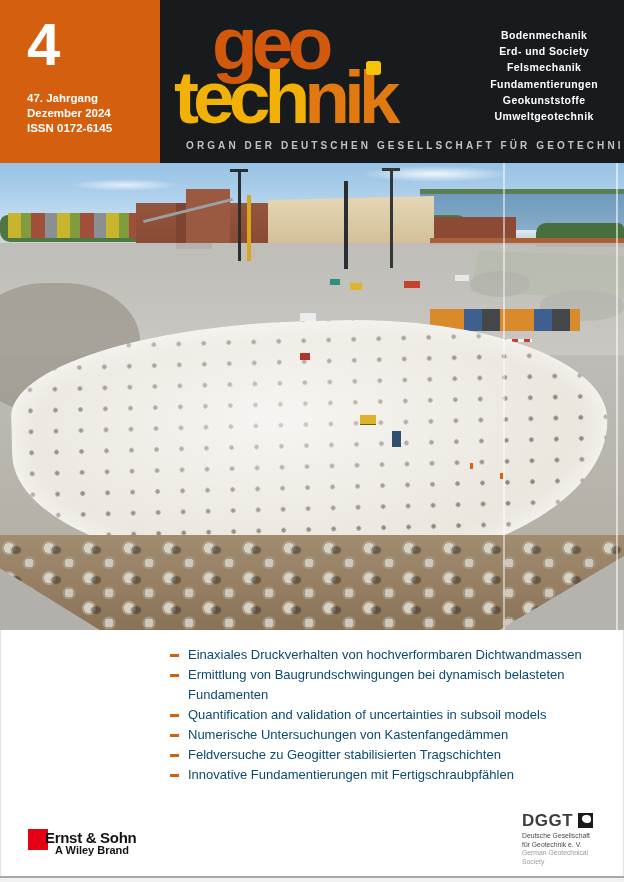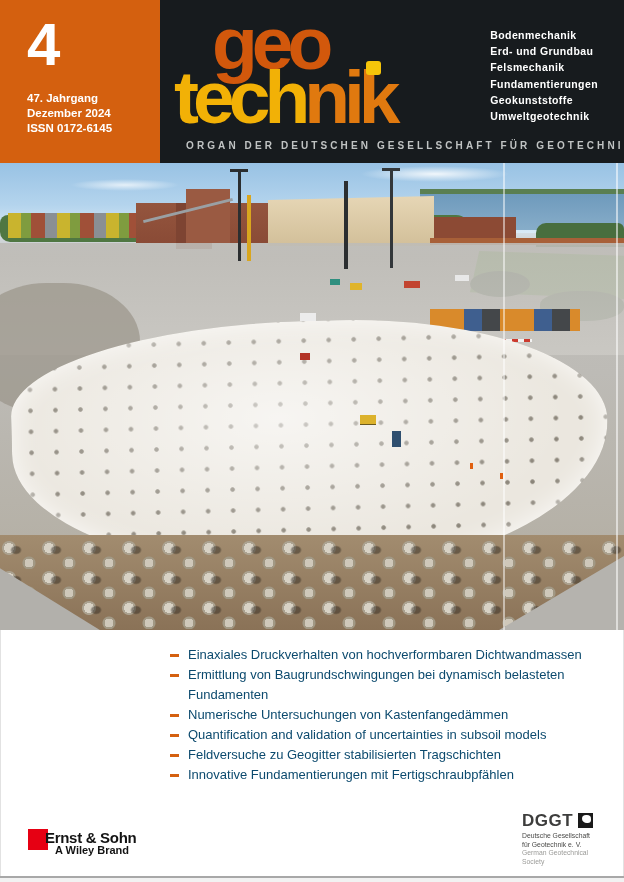--- a/index.html
+++ b/index.html
@@ -17,21 +17,21 @@
   .logo-geo { position:absolute; left:52px; top:6px; font-size:75px; font-weight:bold;
               letter-spacing:-6px; color:var(--logo-geo-orange,#d2580c); line-height:1; }
   .logo-technik { position:absolute; left:14px; top:60px; font-size:75px; font-weight:bold;
                   letter-spacing:-6px; line-height:1; white-space:nowrap; }
   .logo-tech { color:var(--logo-yellow,#f2b106); }
   .logo-nik { color:var(--logo-nik-orange,#e0790f); }
   .logo-idot { position:absolute; left:206px; top:61px; width:15px; height:14px;
                background:var(--logo-idot-yellow,#f6c50a); border-radius:3px; }
   .tagline { position:absolute; left:26px; bottom:12px; font-size:10px; font-weight:bold;
              letter-spacing:3.1px; color:#c0c3c3; white-space:nowrap; }
-  .topics { position:absolute; right:26px; top:27px; text-align:left; color:#fff;
+  .topics { position:absolute; right:26px; top:27px; text-align:center; color:#fff;
             font-size:10.5px; font-weight:bold; line-height:16.2px; letter-spacing:0.4px; }
 
   
   .photo { position:absolute; top:163px; left:0; width:624px; height:467px;
            background:linear-gradient(180deg,#9cc4e4 0%,#b9d7ee 8%,#dcebf6 13%,#c2c0bb 20%,#bdbbb6 45%,#b1ab9e 100%);
            overflow:hidden; }
   .photo div { position:absolute; }
   .sky { left:0; top:0; width:624px; height:70px;
          background:linear-gradient(180deg,#98c2e4 0%,#b4d4ed 60%,#d9eaf6 100%); }
   .cloud-a { left:360px; top:3px; width:150px; height:16px;
@@ -154,21 +154,21 @@
         <div>Dezember 2024</div>
         <div>ISSN 0172-6145</div>
       </div>
     </div>
     <div class="header-dark">
       <div class="logo-geo">geo</div>
       <div class="logo-technik"><span class="logo-tech">tech</span><span class="logo-nik">nik</span></div>
       <div class="logo-idot"></div>
       <div class="topics">
         <div>Bodenmechanik</div>
-        <div>Erd- und Grundbau</div>
+        <div>Erd- und Society</div>
         <div>Felsmechanik</div>
         <div>Fundamentierungen</div>
         <div>Geokunststoffe</div>
         <div>Umweltgeotechnik</div>
       </div>
       <div class="tagline">ORGAN DER DEUTSCHEN GESELLSCHAFT FÜR GEOTECHNIK</div>
     </div>
   </div>
 
   <div class="photo">
@@ -222,25 +222,25 @@
     <div class="contents-item">
       <span class="bullet"></span>
       <span>Einaxiales Druckverhalten von hochverformbaren Dichtwandmassen</span>
     </div>
     <div class="contents-item">
       <span class="bullet"></span>
       <span>Ermittlung von Baugrundschwingungen bei dynamisch belasteten Fundamenten</span>
     </div>
     <div class="contents-item">
       <span class="bullet"></span>
+      <span>Quantification and validation of uncertainties in subsoil models</span>
+    </div>
+    <div class="contents-item">
+      <span class="bullet"></span>
       <span>Numerische Untersuchungen von Kastenfangedämmen</span>
-    </div>
-    <div class="contents-item">
-      <span class="bullet"></span>
-      <span>Quantification and validation of uncertainties in subsoil models</span>
     </div>
     <div class="contents-item">
       <span class="bullet"></span>
       <span>Feldversuche zu Geogitter stabilisierten Tragschichten</span>
     </div>
     <div class="contents-item">
       <span class="bullet"></span>
       <span>Innovative Fundamentierungen mit Fertigschraubpfählen</span>
     </div>
   </div>

